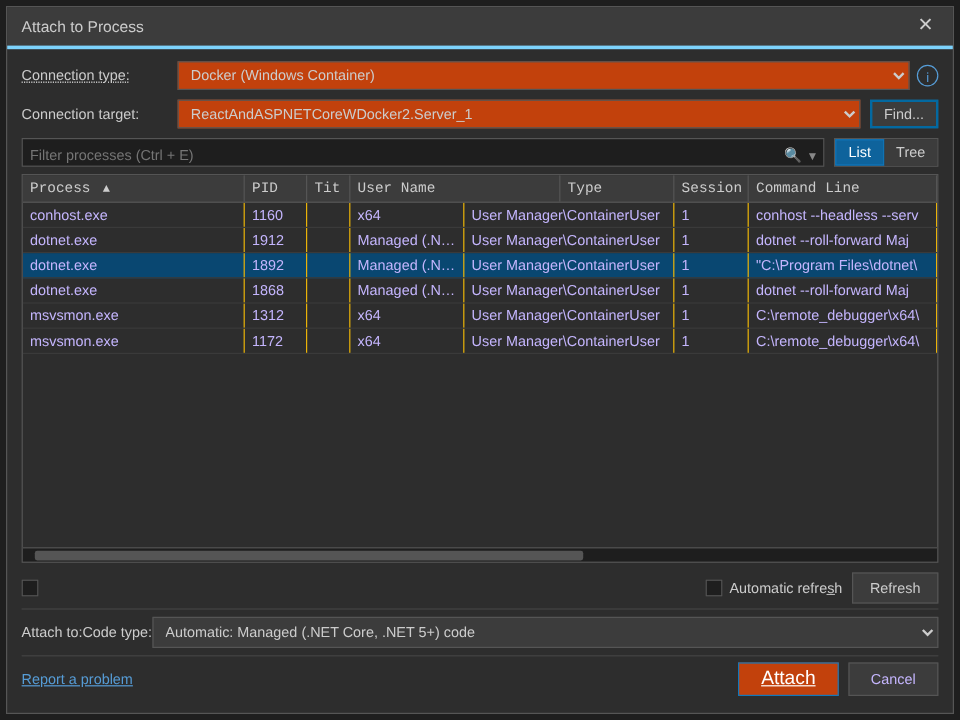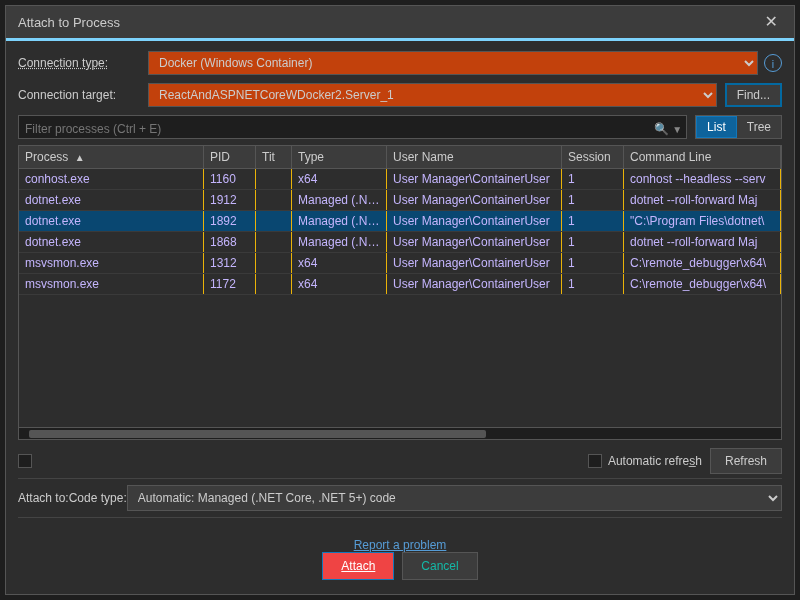--- a/index.html
+++ b/index.html
@@ -150,20 +150,21 @@
       border: 1px solid #555;
       overflow: hidden;
       display: flex;
       flex-direction: column;
     }
     .table-header {
       display: flex;
       background: #3c3c3c;
       border-bottom: 1px solid #555;
       flex-shrink: 0;
+      font-family: Liberation Mono, monospace;
     }
     .th {
       padding: 4px 6px;
       font-size: 12px;
       color: #cccccc;
       border-right: 1px solid #555;
       white-space: nowrap;
       overflow: hidden;
       cursor: pointer;
     }
@@ -284,49 +285,48 @@
       border: 1px solid #555;
       color: #cccccc;
       padding: 3px 6px;
       font-size: 12px;
       flex: 1;
       height: 26px;
     }
     .action-row {
       display: flex;
       align-items: center;
-      justify-content: center;
-      padding: 20px 0 4px 0;
+      justify-content: space-between;
+      padding: 5px 0 4px 0;
       border-top: 1px solid #444;
-      flex-direction: column;
     }
     .report-link {
       color: #569cd6;
       text-decoration: underline;
       cursor: pointer;
       font-size: 12px;
     }
     .action-buttons {
       display: flex;
       gap: 8px;
     }
     .attach-action-btn {
-      background: #ef4444;
+      background: #c2410c;
       border: 1px solid #1177bb;
       color: white;
       padding: 4px 18px;
-      font-size: 12px;
+      font-size: 16px;
       cursor: pointer;
       height: 28px;
       text-decoration: underline;
     }
     .cancel-btn {
       background: #3c3c3c;
       border: 1px solid #555;
-      color: #14b8a6;
+      color: #c4b5fd;
       padding: 4px 18px;
       font-size: 12px;
       cursor: pointer;
       height: 28px;
     }
   </style>
 </head>
 <body>
 
 <div class="dialog">
@@ -372,22 +372,22 @@
         <button class="view-btn active">List</button>
         <button class="view-btn">Tree</button>
       </div>
     </div>
 
     <div class="table-container">
       <div class="table-header">
         <div class="th th-process">Process <span class="sort-arrow">▲</span></div>
         <div class="th th-pid">PID</div>
         <div class="th th-tit">Tit</div>
+        <div class="th th-user">User Name</div>
         <div class="th th-type">Type</div>
-        <div class="th th-user">User Name</div>
         <div class="th th-session">Session</div>
         <div class="th th-cmdline">Command Line</div>
       </div>
       <div class="table-body" id="table-body">
       <div class="tr">
       <div class="td td-process">conhost.exe</div>
       <div class="td td-pid">1160</div>
       <div class="td td-tit"></div>
       <div class="td td-type">x64</div>
       <div class="td td-user">User Manager\ContainerUser</div>

